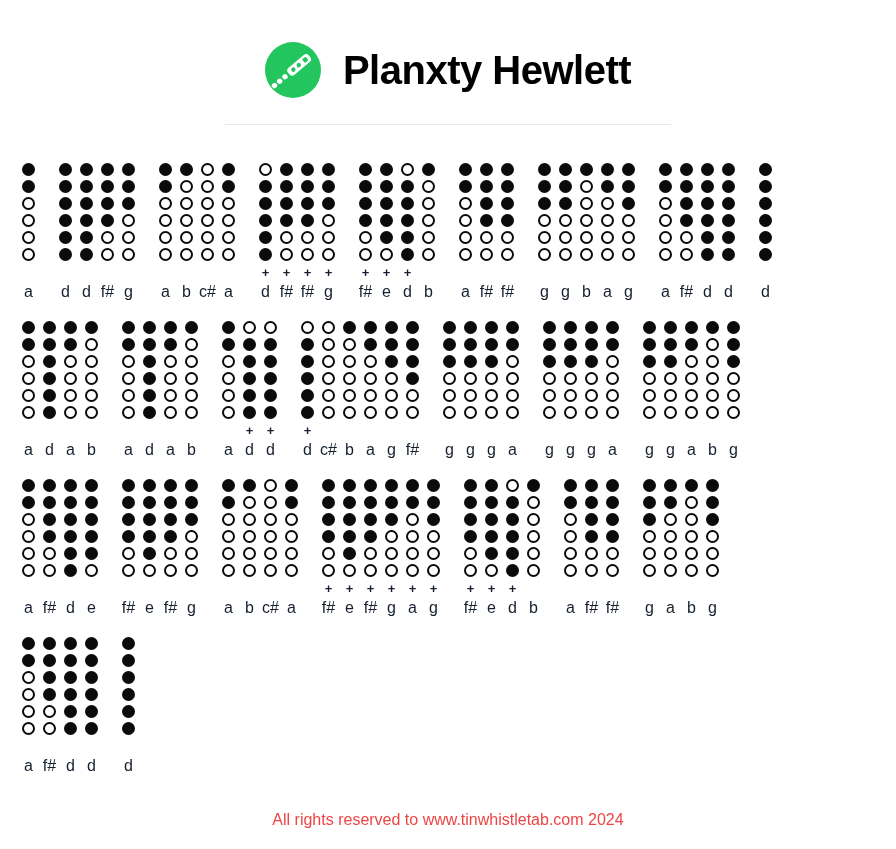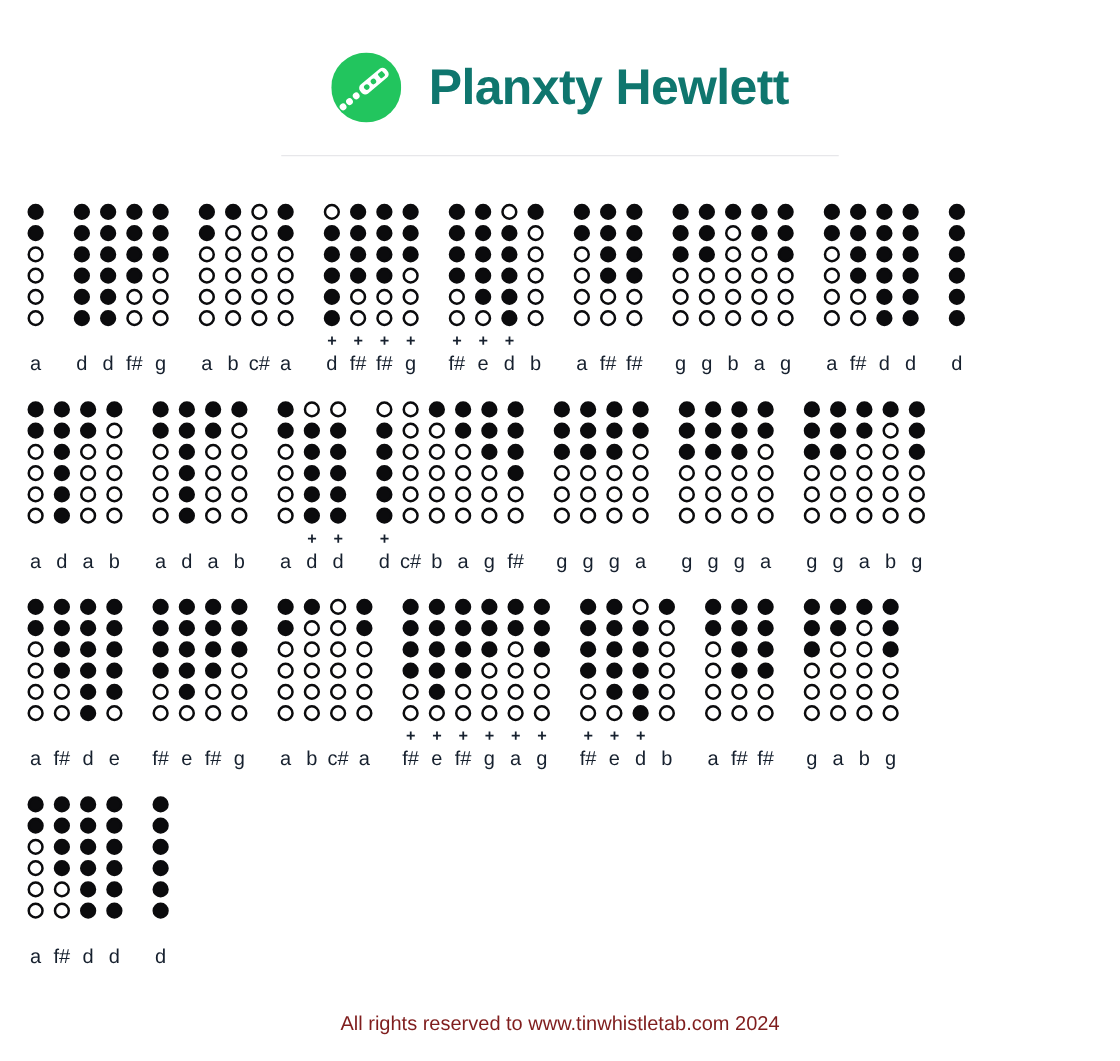--- a/index.html
+++ b/index.html
@@ -24,21 +24,21 @@
     align-items: center;
     gap: 22px;
     padding-top: 42px;
   }
   .logo { width: 56px; height: 56px; flex: 0 0 auto; }
   .title {
     margin: 0;
     font-size: 40px;
     font-weight: 800;
     letter-spacing: -0.5px;
-    color: #0f766e;
+    color: #000000;
   }
   .divider {
     width: 446px;
     height: 0;
     border-top: 1px solid #e7e7ea;
     margin: 26px auto 0 auto;
   }
 
   
   .sheet {
@@ -87,21 +87,21 @@
     font-weight: 500;
     color: #16202e;
     white-space: nowrap;
   }
 
   
   .footer {
     margin-top: 36px;
     text-align: center;
     font-size: 16px;
-    color: #7f1d1d;
+    color: #ef4444;
   }
 </style>
 </head>
 <body>
 
 <div class="page">
 
   <div class="header">
     <span class="logo">
       <svg width="56" height="56" viewBox="0 0 56 56">

